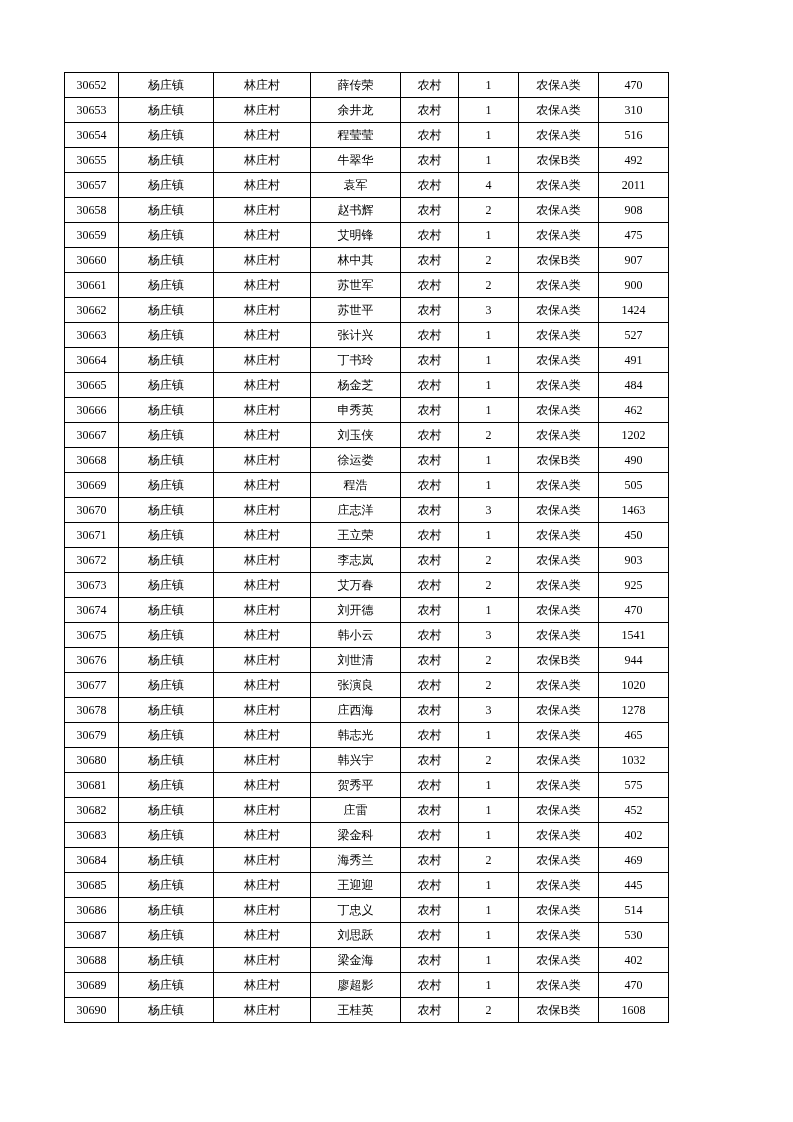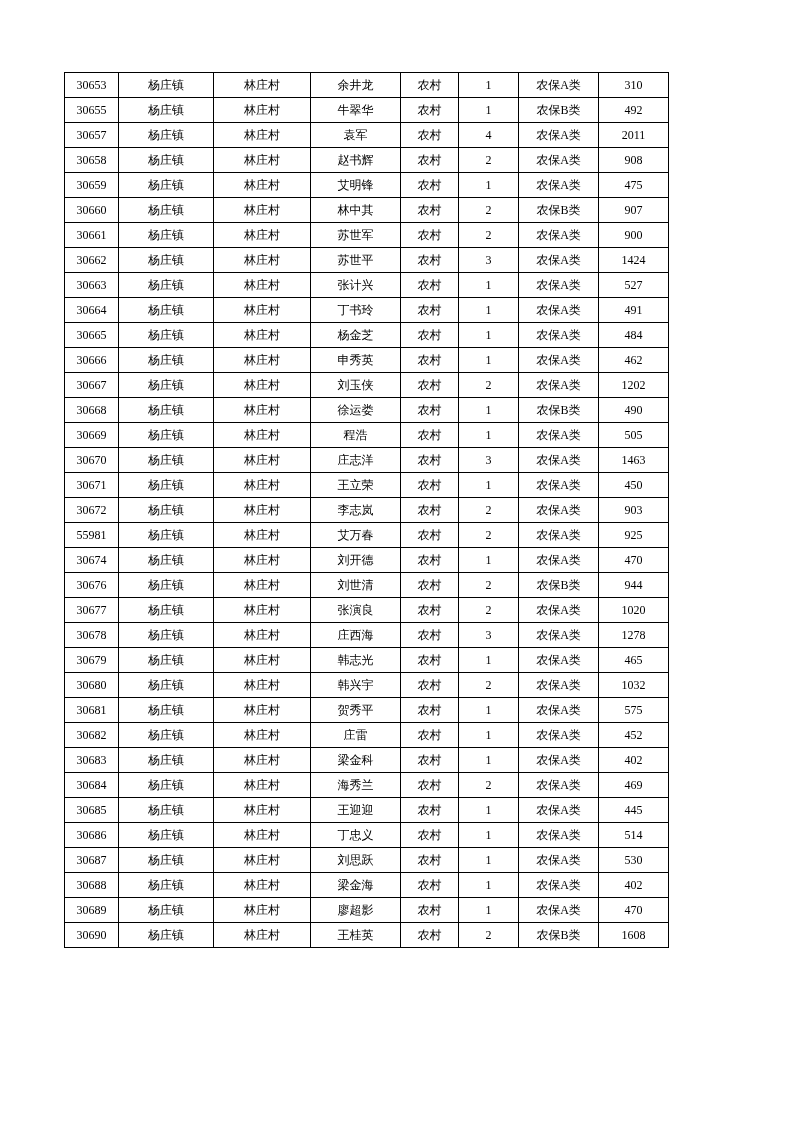--- a/index.html
+++ b/index.html
@@ -53,28 +53,48 @@
       <col class="c-town">
       <col class="c-village">
       <col class="c-name">
       <col class="c-res">
       <col class="c-count">
       <col class="c-category">
       <col class="c-amount">
     </colgroup>
     <tbody>
         <tr>
+          <td>30652</td>
+          <td>杨庄镇</td>
+          <td>林庄村</td>
+          <td>薛传荣</td>
+          <td>农村</td>
+          <td>1</td>
+          <td>农保A类</td>
+          <td>470</td>
+        </tr>
+        <tr>
           <td>30653</td>
           <td>杨庄镇</td>
           <td>林庄村</td>
           <td>余井龙</td>
           <td>农村</td>
           <td>1</td>
           <td>农保A类</td>
           <td>310</td>
+        </tr>
+        <tr>
+          <td>30654</td>
+          <td>杨庄镇</td>
+          <td>林庄村</td>
+          <td>程莹莹</td>
+          <td>农村</td>
+          <td>1</td>
+          <td>农保A类</td>
+          <td>516</td>
         </tr>
         <tr>
           <td>30655</td>
           <td>杨庄镇</td>
           <td>林庄村</td>
           <td>牛翠华</td>
           <td>农村</td>
           <td>1</td>
           <td>农保B类</td>
           <td>492</td>
@@ -233,38 +253,48 @@
           <td>30672</td>
           <td>杨庄镇</td>
           <td>林庄村</td>
           <td>李志岚</td>
           <td>农村</td>
           <td>2</td>
           <td>农保A类</td>
           <td>903</td>
         </tr>
         <tr>
-          <td>55981</td>
+          <td>30673</td>
           <td>杨庄镇</td>
           <td>林庄村</td>
           <td>艾万春</td>
           <td>农村</td>
           <td>2</td>
           <td>农保A类</td>
           <td>925</td>
         </tr>
         <tr>
           <td>30674</td>
           <td>杨庄镇</td>
           <td>林庄村</td>
           <td>刘开德</td>
           <td>农村</td>
           <td>1</td>
           <td>农保A类</td>
           <td>470</td>
+        </tr>
+        <tr>
+          <td>30675</td>
+          <td>杨庄镇</td>
+          <td>林庄村</td>
+          <td>韩小云</td>
+          <td>农村</td>
+          <td>3</td>
+          <td>农保A类</td>
+          <td>1541</td>
         </tr>
         <tr>
           <td>30676</td>
           <td>杨庄镇</td>
           <td>林庄村</td>
           <td>刘世清</td>
           <td>农村</td>
           <td>2</td>
           <td>农保B类</td>
           <td>944</td>

